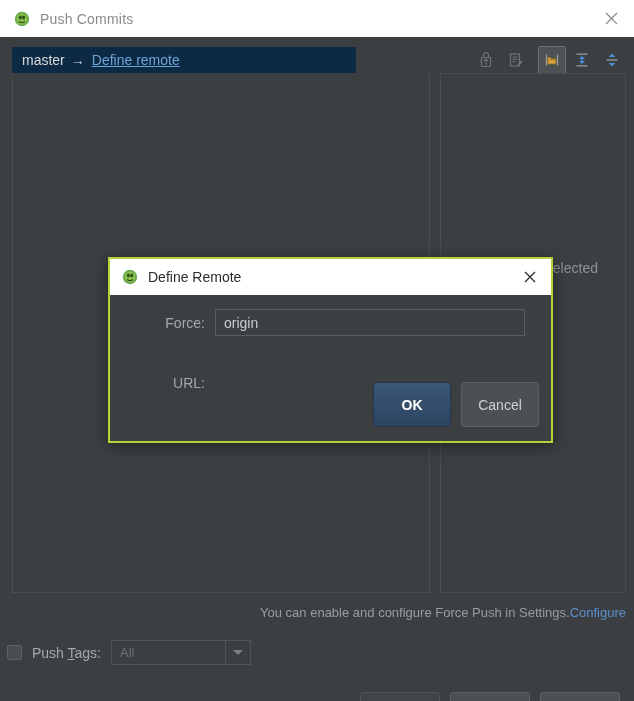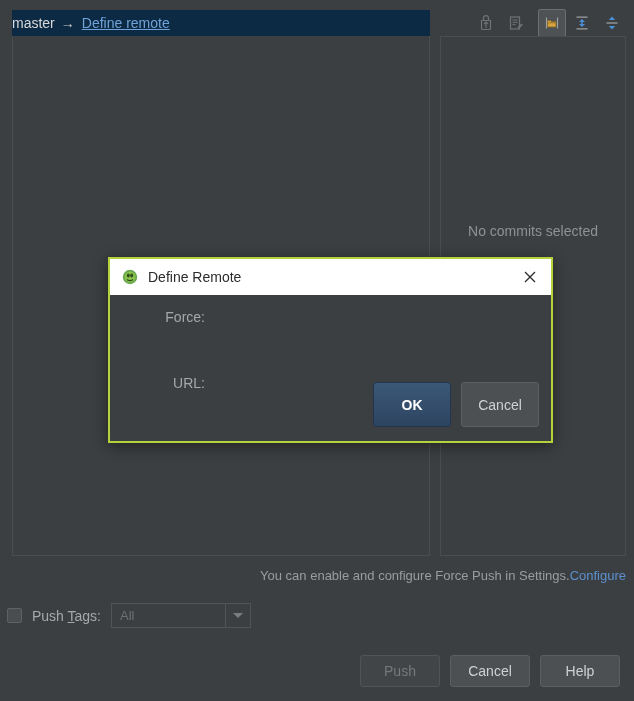--- a/index.html
+++ b/index.html
@@ -71,25 +71,26 @@
   
   .toprow {
     position: absolute;
     left: 0; top: 0; right: 0;
     height: 36px;
   }
   .branchbar {
     position: absolute;
     left: 12px;
     top: 10px;
-    width: 418px;
+    width: 344px;
     height: 26px;
     background: #0d2a45;
     display: flex;
     align-items: center;
+    padding-left: 10px;
     box-sizing: border-box;
     font-size: 14px;
     color: #d8d8d8;
   }
   .branchbar .arrow { margin: 0 7px 0 6px; color:#cfcfcf; }
   .branchbar .defremote {
     color: #6fa3d8;
     text-decoration: underline;
     cursor: pointer;
   }
@@ -374,20 +375,37 @@
     background: #4c5052;
     border: 1px solid #5b5f61;
     color: #cfd2d4;
   }
 </style>
 </head>
 <body>
 
 <div id="window">
 
+  <div class="titlebar">
+    <span class="tb-icon">
+      <svg width="16" height="16" viewBox="0 0 16 16">
+        <circle cx="8" cy="8" r="7.2" fill="#6aa84f"></circle>
+        <circle cx="8" cy="8" r="5.4" fill="#8bc34a"></circle>
+        <ellipse cx="6.3" cy="6.6" rx="1.5" ry="2" fill="#2f4f1f"></ellipse>
+        <ellipse cx="9.7" cy="6.6" rx="1.5" ry="2" fill="#2f4f1f"></ellipse>
+        <path d="M5 10.5 q3 2.2 6 0" stroke="#2f4f1f" stroke-width="1.1" fill="none"></path>
+      </svg>
+    </span>
+    <span class="tb-title">Push Commits</span>
+    <span class="tb-close">
+      <svg width="15" height="15" viewBox="0 0 15 15">
+        <path d="M2 2 L13 13 M13 2 L2 13" stroke="#8c8c8c" stroke-width="1.3"></path>
+      </svg>
+    </span>
+  </div>
 
   <div class="wbody">
 
     <div class="toprow">
 
       <div class="branchbar">
         <span>master</span>
         <span class="arrow">→</span>
         <span class="defremote">Define remote</span>
       </div>
@@ -486,20 +504,23 @@
       <svg width="14" height="14" viewBox="0 0 14 14">
         <path d="M2 2 L12 12 M12 2 L2 12" stroke="#2b2b2b" stroke-width="1.3"></path>
       </svg>
     </span>
   </div>
 
   <div class="dlg-body">
 
     <div class="field name">
       <div class="flabel">Force:</div>
+      <div class="finput">
+        <span>origin</span>
+      </div>
     </div>
 
     <div class="field url">
       <div class="flabel">URL:</div>
     </div>
 
     <div class="dlg-btns">
       <div class="dbtn ok">OK</div>
       <div class="dbtn cancel">Cancel</div>
     </div>

